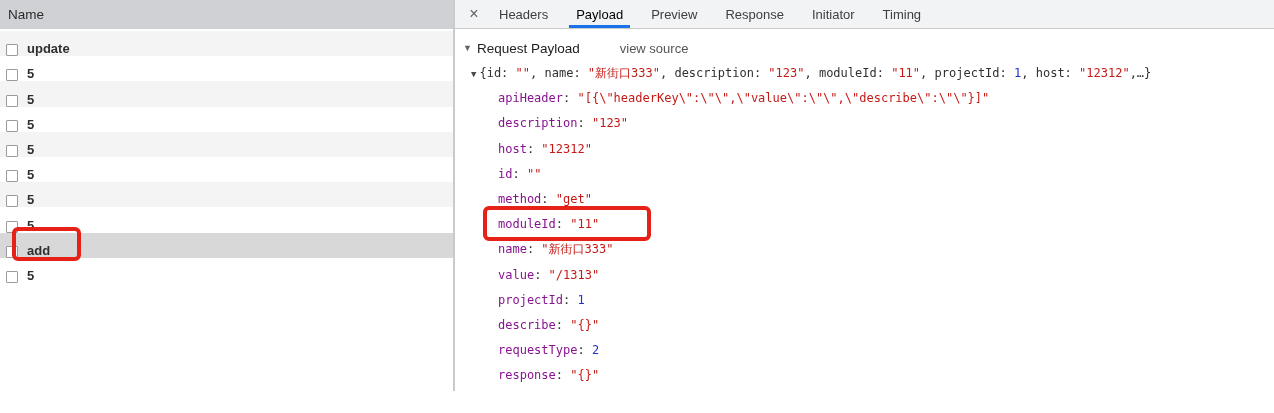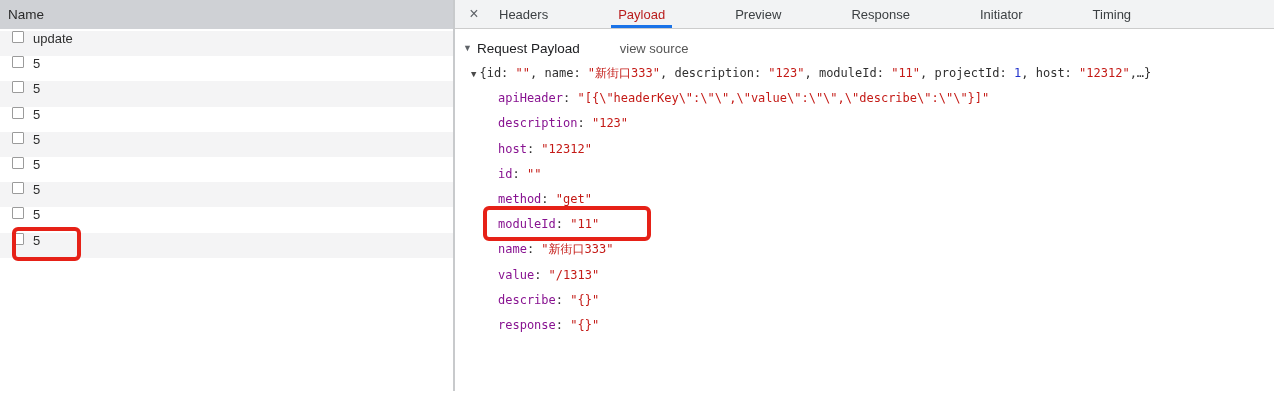--- a/index.html
+++ b/index.html
@@ -9,21 +9,21 @@
     font-family:"Liberation Sans", sans-serif; overflow:hidden;
     -webkit-user-select:none;
   }
   
   .left-panel { position:absolute; left:0; top:0; width:453px; height:413px; background:#fff; }
   .list-header {
     height:29px; background:#cfd1d5; display:flex; align-items:center;
     padding-left:8px; font-size:13.5px; color:#2b2b2b;
   }
   .rows { position:absolute; top:31px; left:0; right:0; }
-  .row { height:25.2px; display:flex; align-items:flex-start; padding-left:12px; background:#fff; }
+  .row { height:25.2px; display:flex; align-items:flex-end; padding-left:6px; background:#fff;font-weight:bold; }
   .row:nth-child(odd) { background:#f4f4f5; }
   .row[data-state="selected"] { background:#d8d8d8; }
   .cb {
     width:12px; height:12px; border:1px solid #9b9b9b; background:#fff;
     border-radius:1px; margin-right:9px; flex:0 0 auto;
   }
   .row-label { font-size:13px; color:#2f2f2f; }
   
   .divider { position:absolute; left:453px; top:0; width:2px; height:413px; background:#c8cacc; }
   
@@ -33,21 +33,21 @@
     display:flex; align-items:stretch;
   }
   .close-btn {
     width:22px; margin-left:8px; display:flex; align-items:center; justify-content:center;
     color:#5f6368; font-size:16px; cursor:default;
   }
   .tab {
     display:flex; align-items:center; padding:0 2px; margin:0 12px;
     font-size:13px; color:#3c4043; position:relative; white-space:nowrap;
   }
-  .tab[data-state="active"] { color:#b91c1c; }
+  .tab[data-state="active"] { color:#000000; }
   .tab[data-state="active"]::after {
     content:""; position:absolute; left:-5px; right:-5px; bottom:0; height:3px; background:#1a73e8;
   }
   .section-head { display:flex; align-items:center; height:20px; margin-top:9px; padding-left:8px; }
   .tri { font-size:9px; color:#5f6368; margin-right:5px; }
   .sec-title { font-weight:normal; font-size:13.5px; color:#202124; }
   .view-source { font-size:13px; color:#565656; margin-left:40px; }
   
   .tree {
     position:absolute; top:61px; left:0; right:0; bottom:0;
@@ -104,33 +104,37 @@
           <span class="row-label">5</span>
         </div>
         <div class="row" data-state="normal">
           <span class="cb"></span>
           <span class="row-label">5</span>
         </div>
         <div class="row" data-state="normal">
           <span class="cb"></span>
           <span class="row-label">5</span>
         </div>
+        <div class="row" data-state="selected">
+          <span class="cb"></span>
+          <span class="row-label">add</span>
+        </div>
         <div class="row" data-state="normal">
           <span class="cb"></span>
           <span class="row-label">5</span>
         </div>
       </div>
   </section>
 
   <div class="divider"></div>
 
   <section class="right-panel">
     <div class="tabbar">
       <span class="close-btn">×</span>
-      <div style="display:flex; align-items:stretch;gap:42px;">
+      <div style="display:flex; align-items:stretch;">
           <span class="tab" data-state="normal">Headers</span>
           <span class="tab" data-state="active">Payload</span>
           <span class="tab" data-state="normal">Preview</span>
           <span class="tab" data-state="normal">Response</span>
           <span class="tab" data-state="normal">Initiator</span>
           <span class="tab" data-state="normal">Timing</span>
         </div>
     </div>
 
     <div class="section-head">
@@ -143,21 +147,23 @@
       <div class="tree-line preview-line"><span class="tri2">▼</span><span class="punct">{</span><span><span><span class="pkey">id</span><span class="punct">: </span><span data-vtype="str">""</span><span class="punct">, </span></span><span><span class="pkey">name</span><span class="punct">: </span><span data-vtype="str">"新街口333"</span><span class="punct">, </span></span><span><span class="pkey">description</span><span class="punct">: </span><span data-vtype="str">"123"</span><span class="punct">, </span></span><span><span class="pkey">moduleId</span><span class="punct">: </span><span data-vtype="str">"11"</span><span class="punct">, </span></span><span><span class="pkey">projectId</span><span class="punct">: </span><span data-vtype="num">1</span><span class="punct">, </span></span><span><span class="pkey">host</span><span class="punct">: </span><span data-vtype="str">"12312"</span><span class="punct">,…</span></span></span><span class="punct">}</span></div>
       <div>
           <div class="tree-line prop-line"><span class="key">apiHeader</span><span class="punct">: </span><span data-vtype="str">"[{\"headerKey\":\"\",\"value\":\"\",\"describe\":\"\"}]"</span></div>
           <div class="tree-line prop-line"><span class="key">description</span><span class="punct">: </span><span data-vtype="str">"123"</span></div>
           <div class="tree-line prop-line"><span class="key">host</span><span class="punct">: </span><span data-vtype="str">"12312"</span></div>
           <div class="tree-line prop-line"><span class="key">id</span><span class="punct">: </span><span data-vtype="str">""</span></div>
           <div class="tree-line prop-line"><span class="key">method</span><span class="punct">: </span><span data-vtype="str">"get"</span></div>
           <div class="tree-line prop-line"><span class="key">moduleId</span><span class="punct">: </span><span data-vtype="str">"11"</span></div>
           <div class="tree-line prop-line"><span class="key">name</span><span class="punct">: </span><span data-vtype="str">"新街口333"</span></div>
           <div class="tree-line prop-line"><span class="key">value</span><span class="punct">: </span><span data-vtype="str">"/1313"</span></div>
+          <div class="tree-line prop-line"><span class="key">projectId</span><span class="punct">: </span><span data-vtype="num">1</span></div>
           <div class="tree-line prop-line"><span class="key">describe</span><span class="punct">: </span><span data-vtype="str">"{}"</span></div>
+          <div class="tree-line prop-line"><span class="key">requestType</span><span class="punct">: </span><span data-vtype="num">2</span></div>
           <div class="tree-line prop-line"><span class="key">response</span><span class="punct">: </span><span data-vtype="str">"{}"</span></div>
         </div>
     </div>
   </section>
 
   <div class="annot annot-add"></div>
   <div class="annot annot-module"></div>
 
 </div>
 

